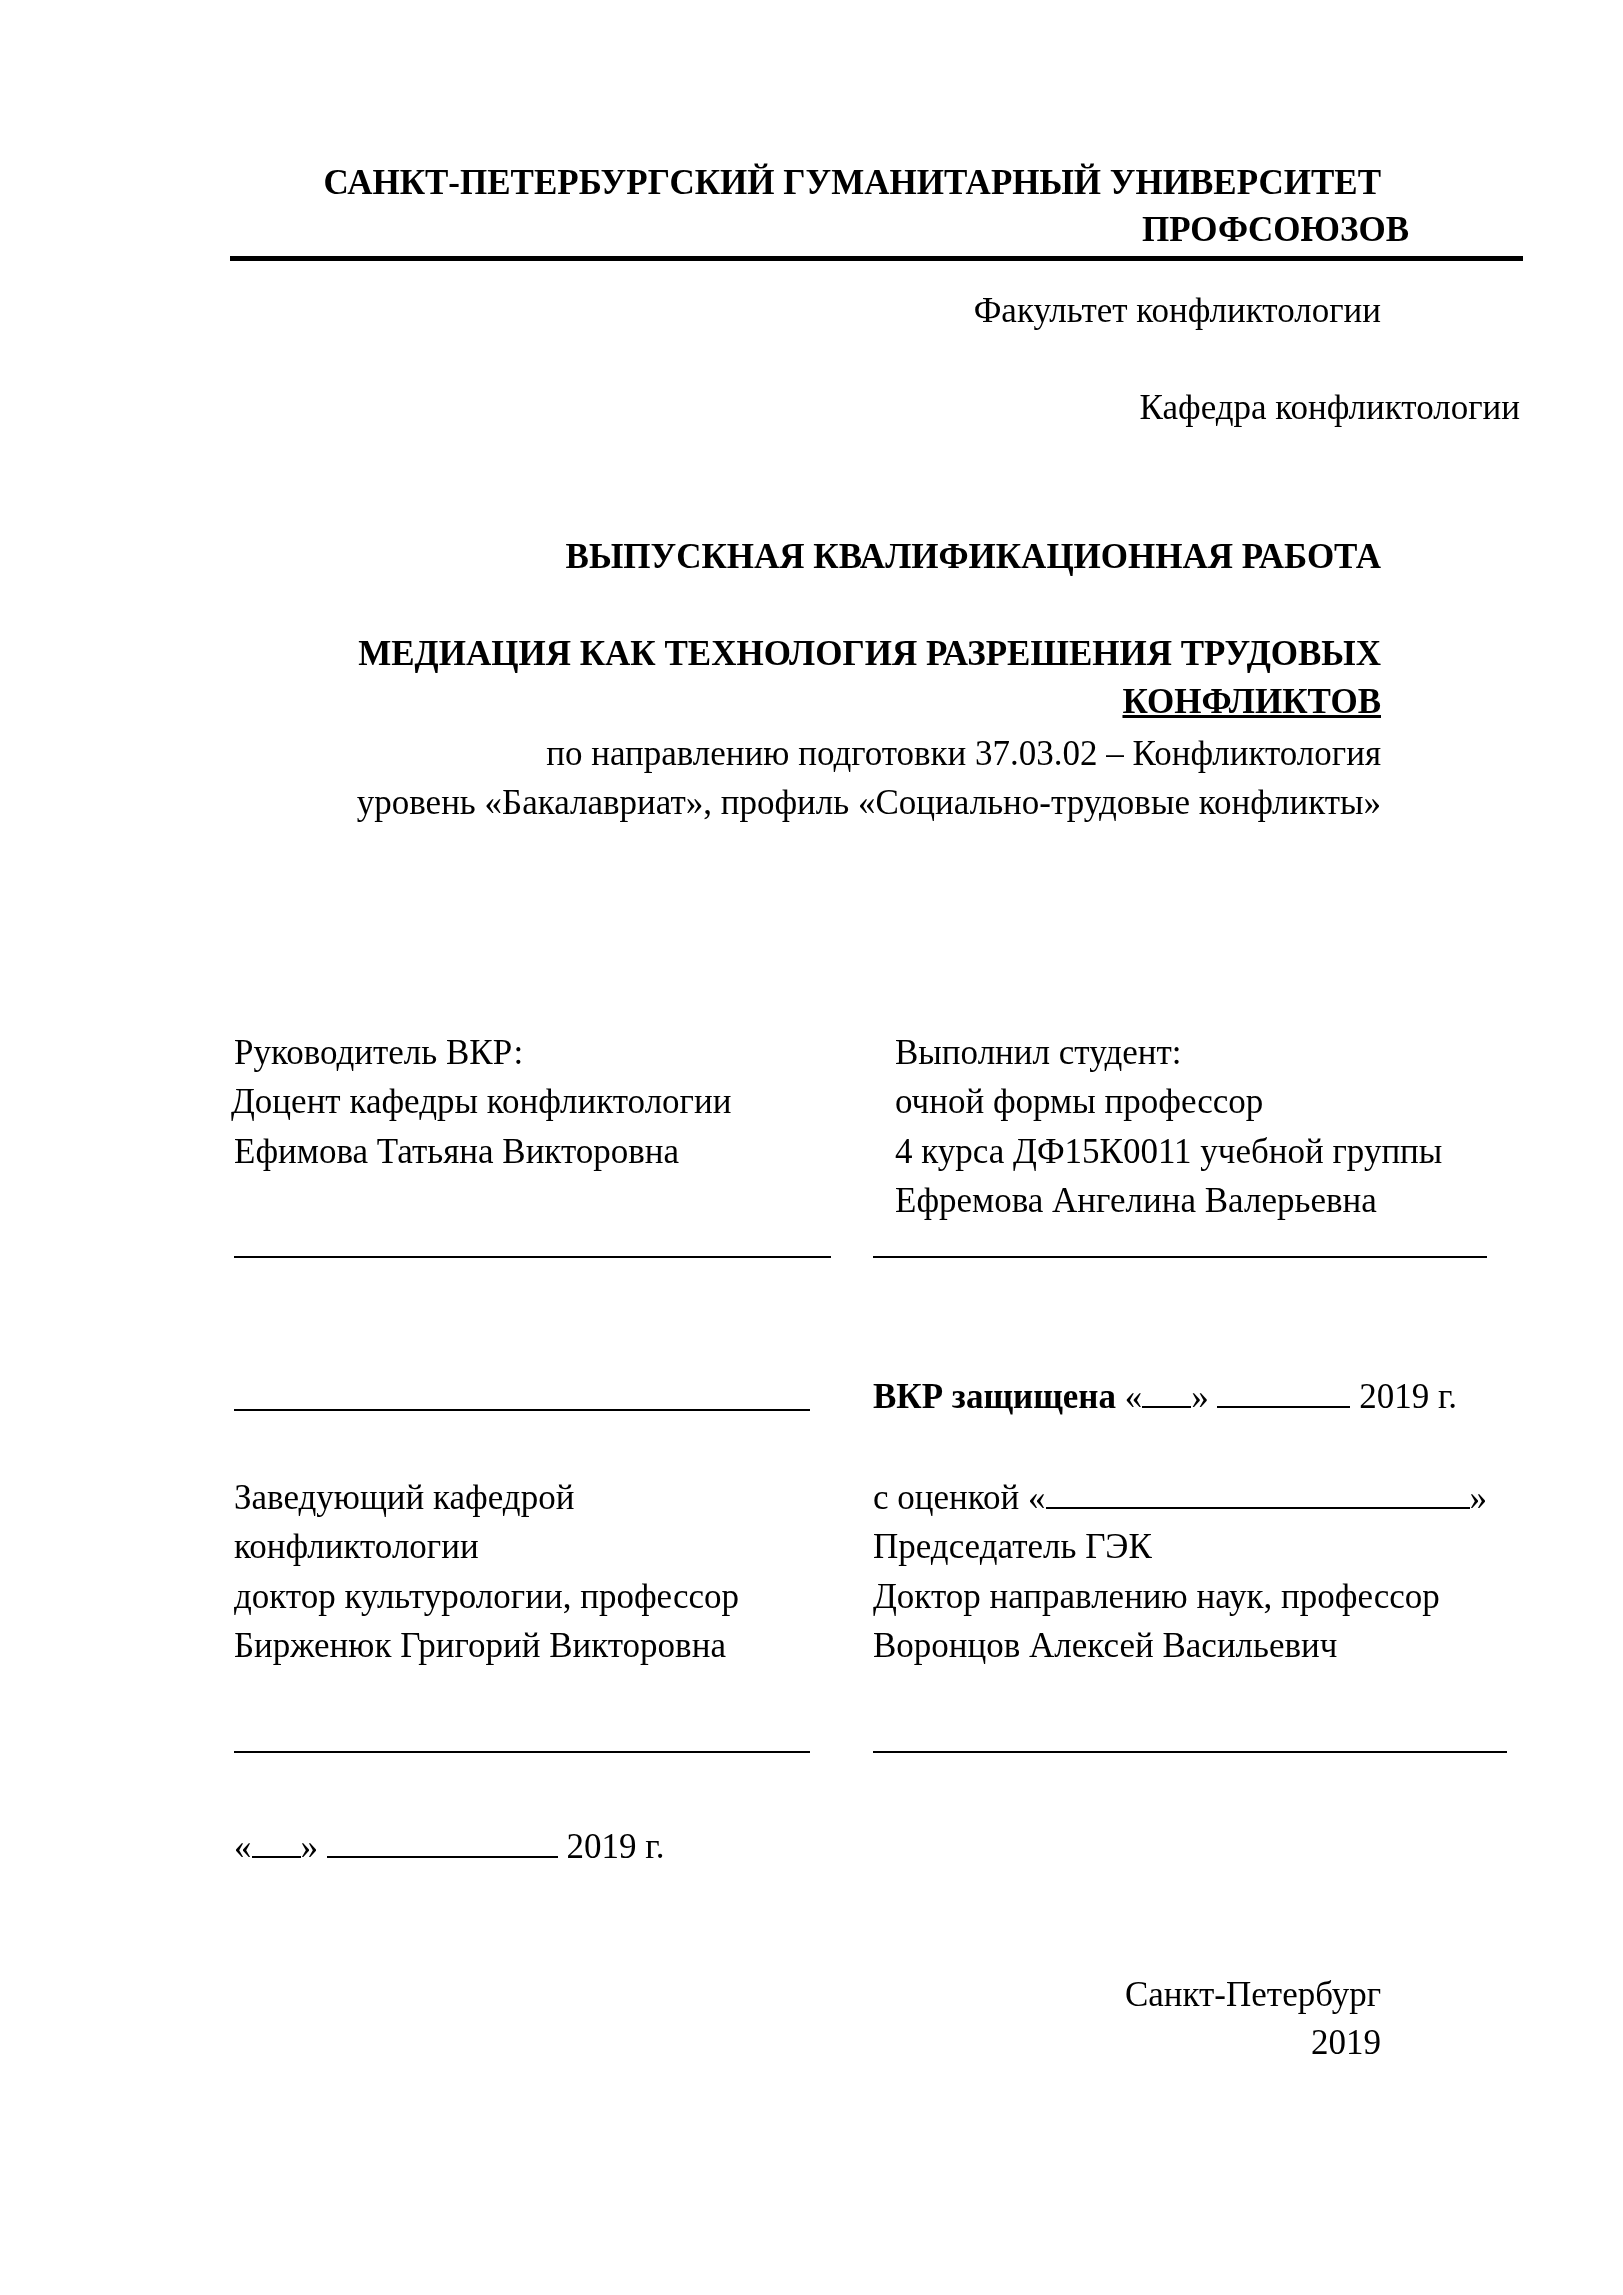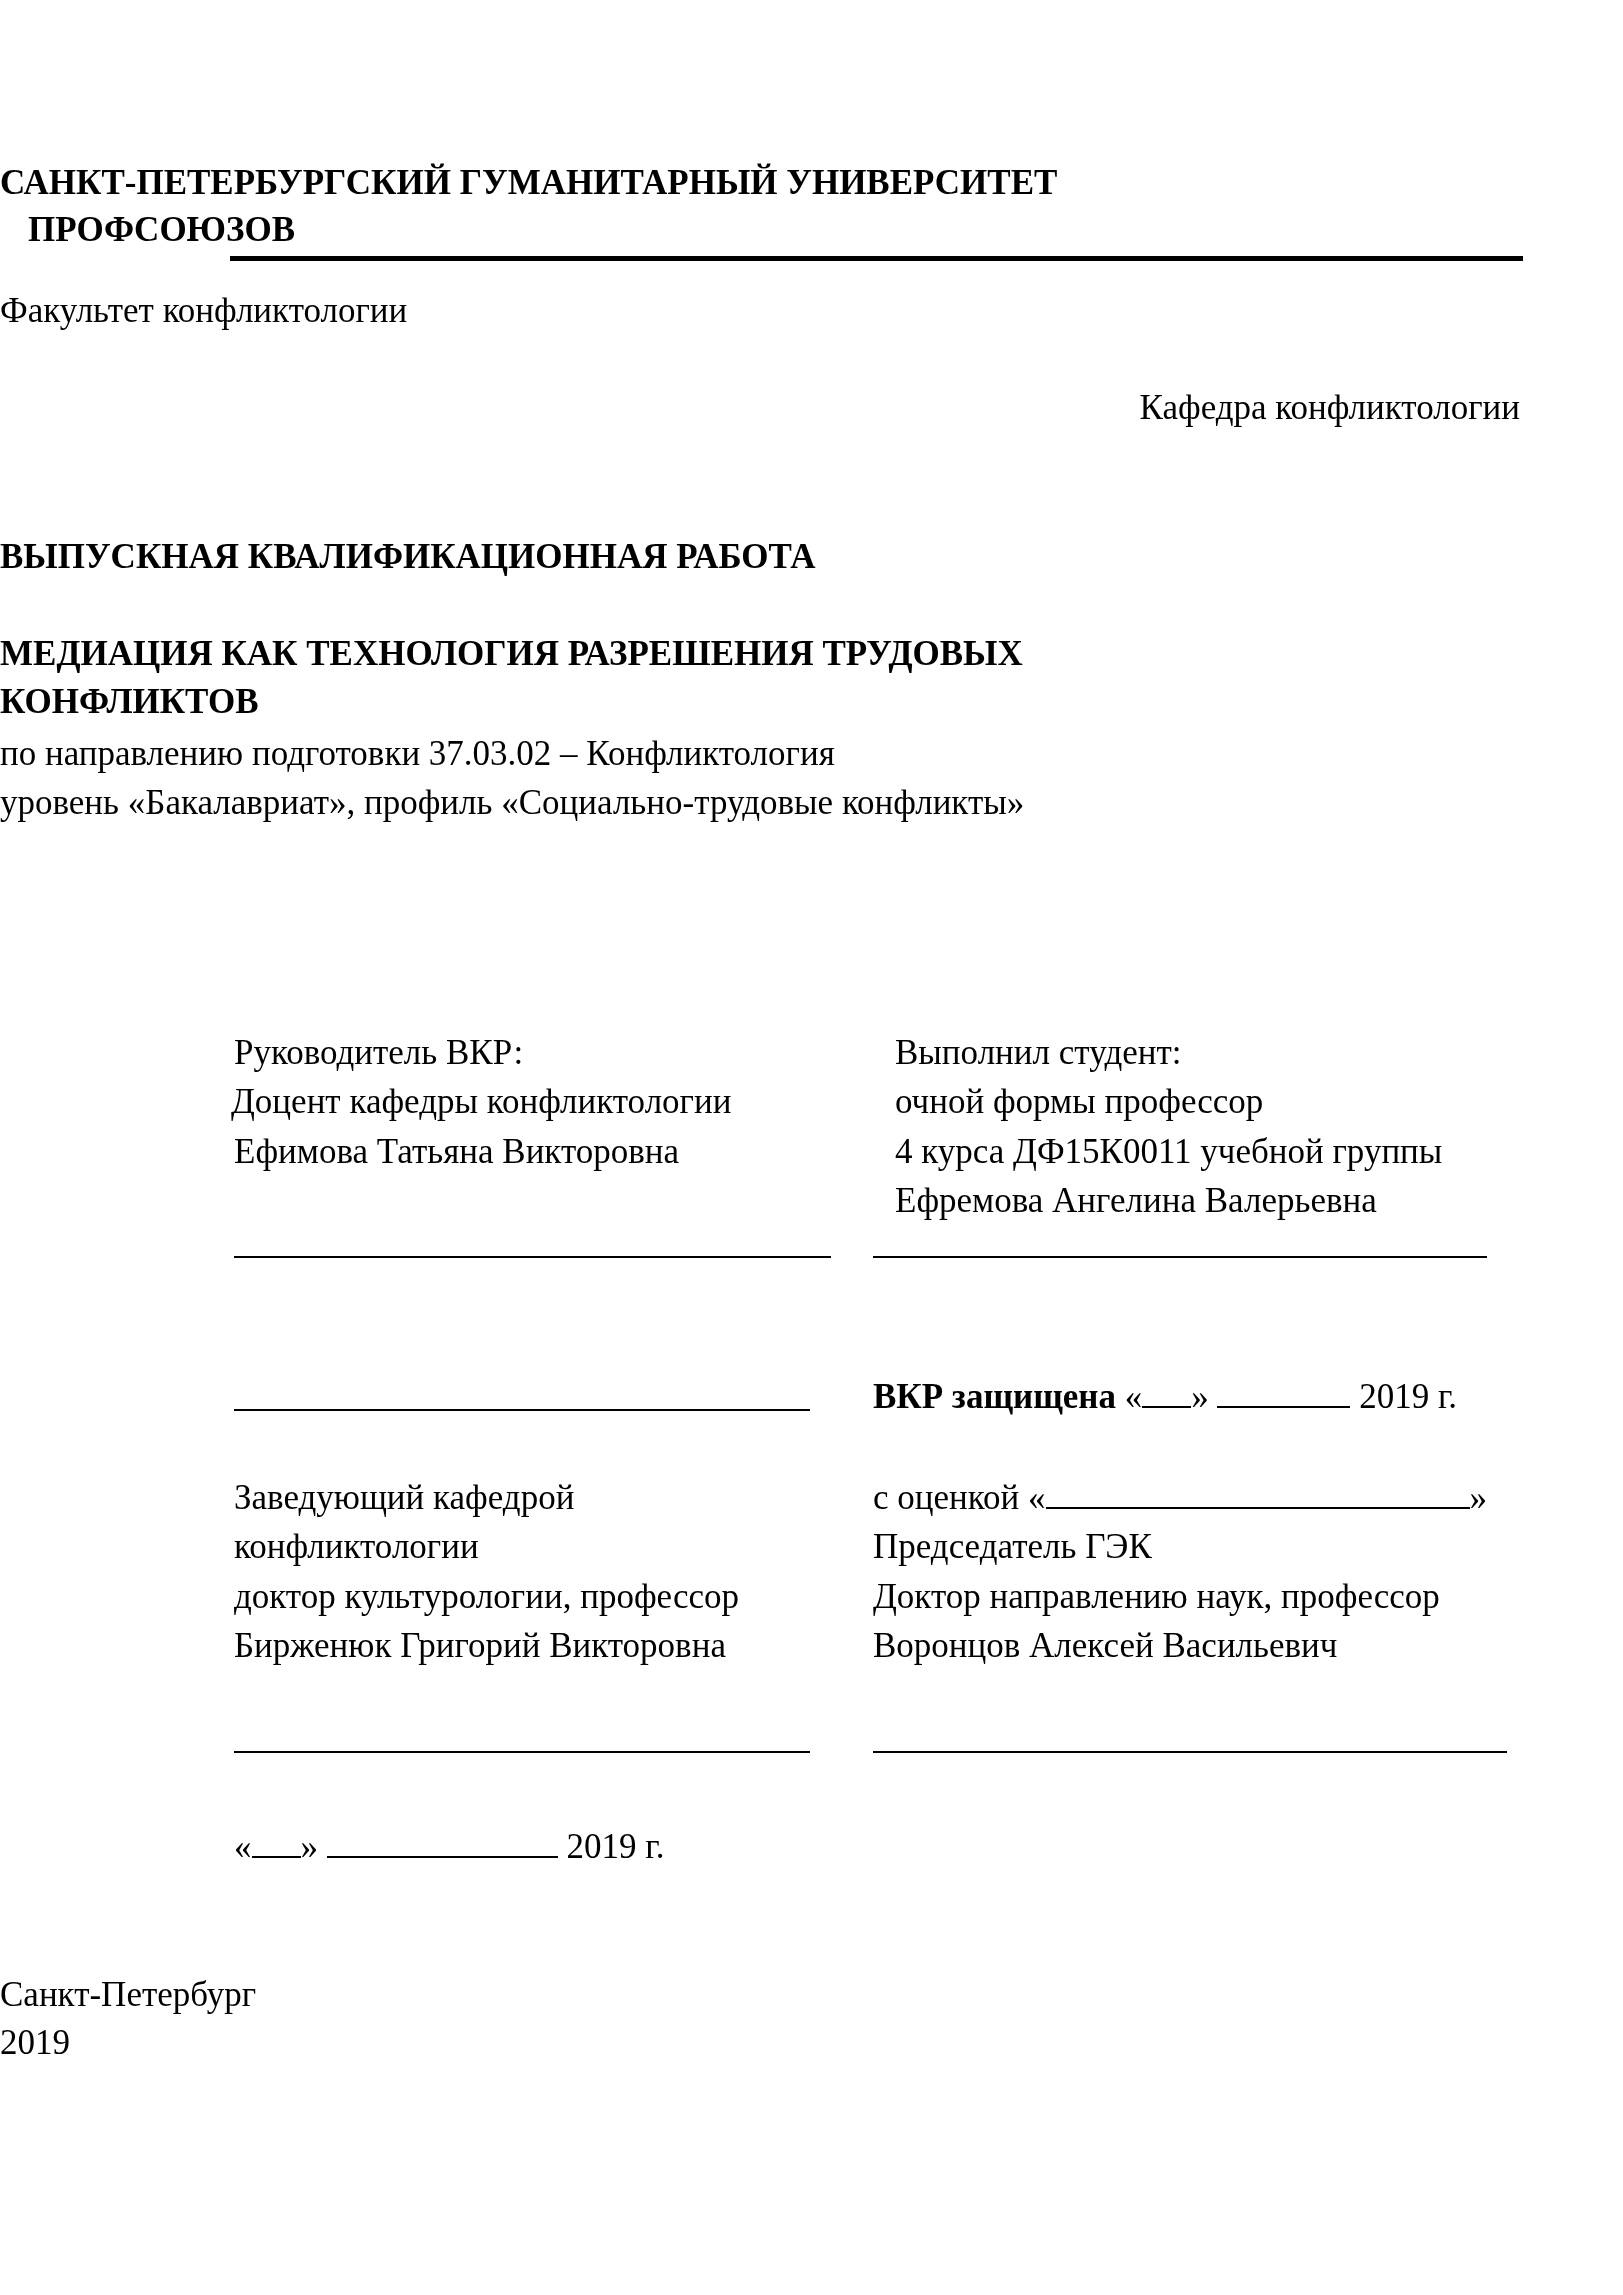--- a/index.html
+++ b/index.html
@@ -1,36 +1,36 @@
 <!DOCTYPE html>
 <html style="font-size:12.6px"><head>
 <meta charset="utf-8">
 <style>
   html, body { margin: 0; padding: 0; background: #ffffff; }
   body { width: 1623px; height: 2295px; position: relative; overflow: hidden;
          font-family: "Liberation Serif", "DejaVu Serif", serif; color: #000; font-size: 35px; }
   .abs { position: absolute; white-space: nowrap; line-height: 1; }
-  .center { left: 0; width: 1381px; text-align: left; }
+  .center { left: 0; width: 1381px; text-align: right; }
   .bold { font-weight: bold; }
   .rule { position: absolute; left: 230px; width: 1293px; top: 256px; height: 4.7px; background: #000; }
   .uline { display: inline-block; border-bottom: 2.4px solid #000; height: 0; vertical-align: baseline; }
   .sigline { position: absolute; height: 2.4px; background: #000; }
 </style>
 </head>
 <body>
 
 <div class="abs center bold" style="top:165px;">САНКТ-ПЕТЕРБУРГСКИЙ ГУМАНИТАРНЫЙ УНИВЕРСИТЕТ</div>
 <div class="abs center bold" style="top:212px;padding-left:28px;">ПРОФСОЮЗОВ</div>
 <div class="rule"></div>
 <div class="abs center" style="top:293px;">Факультет конфликтологии</div>
 <div class="abs" style="top:390px; right:103px;">Кафедра конфликтологии</div>
 
 <div class="abs center bold" style="top:539px;">ВЫПУСКНАЯ КВАЛИФИКАЦИОННАЯ РАБОТА</div>
 <div class="abs center bold" style="top:636px;">МЕДИАЦИЯ КАК ТЕХНОЛОГИЯ РАЗРЕШЕНИЯ ТРУДОВЫХ</div>
-<div class="abs center bold" style="top:684px;">КОНФЛИКТОВ</div>
+<div class="abs center bold" style="top:684px;text-decoration:underline;">КОНФЛИКТОВ</div>
 <div class="abs center" style="top:736px;">по направлению подготовки 37.03.02 – Конфликтология</div>
 <div class="abs center" style="top:785px;">уровень «Бакалавриат», профиль «Социально-трудовые конфликты»</div>
 
 <div class="abs" style="left:234px; top:1035px;">Руководитель ВКР:</div>
 <div class="abs" style="left:231px; top:1084px;">Доцент кафедры конфликтологии</div>
 <div class="abs" style="left:234px; top:1134px;">Ефимова Татьяна Викторовна</div>
 <div class="sigline" style="left:234px; width:597px; top:1256px;"></div>
 
 <div class="abs" style="left:895px; top:1035px;">Выполнил студент:</div>
 <div class="abs" style="left:895px; top:1084px;">очной формы профессор</div>

